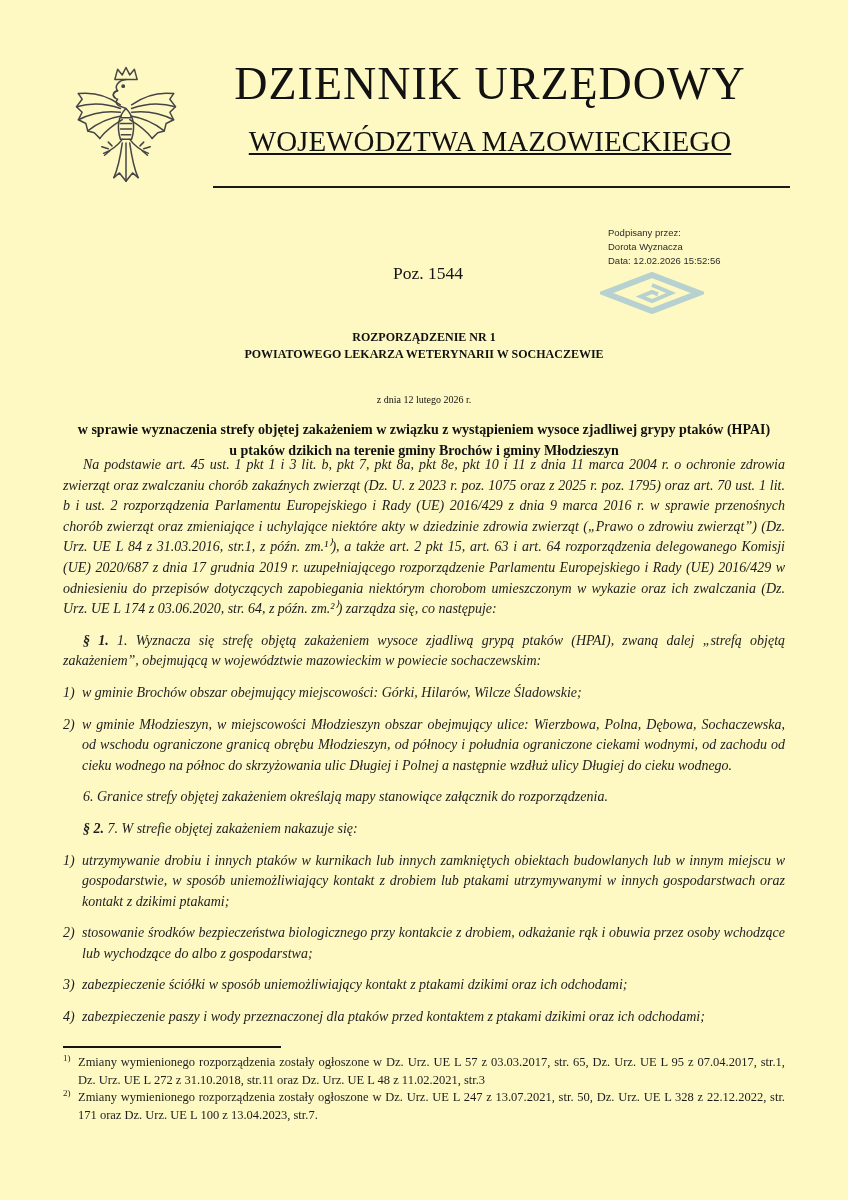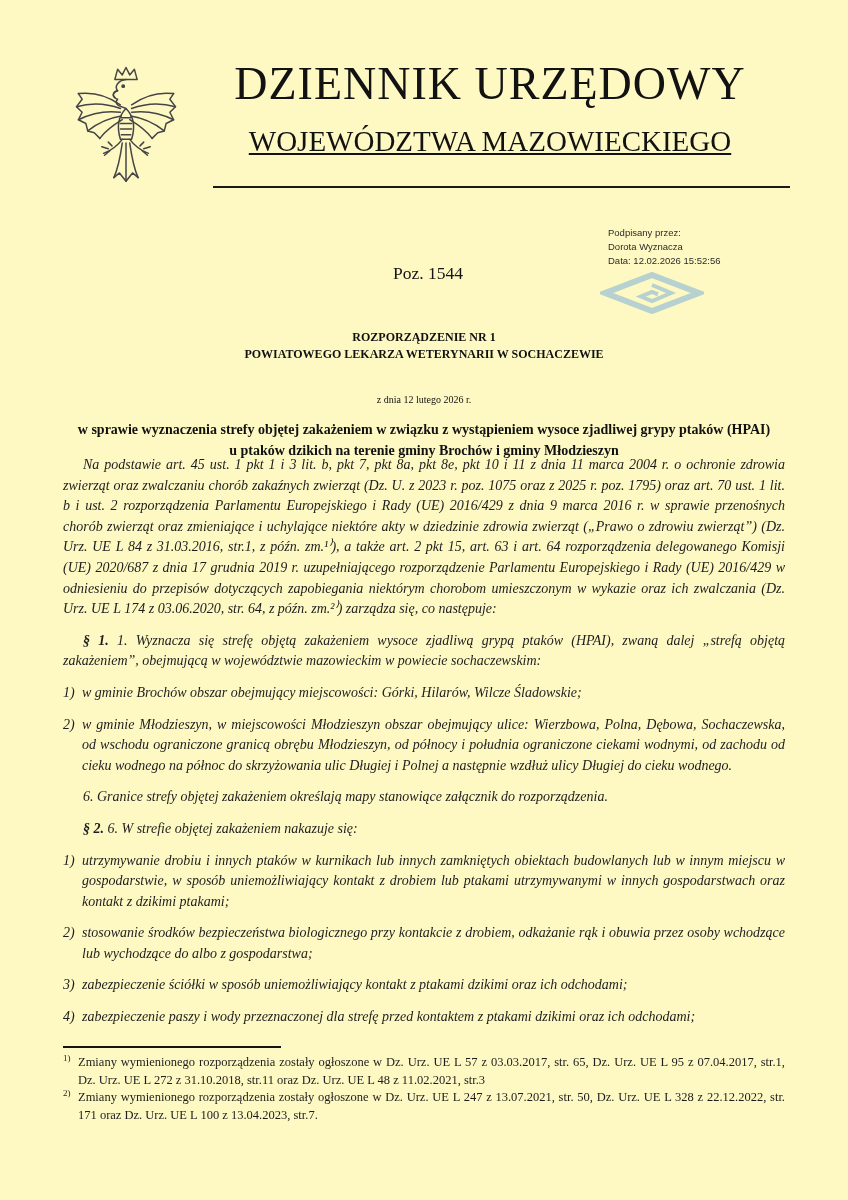--- a/index.html
+++ b/index.html
@@ -119,37 +119,37 @@
       <span class="num">1)</span>
       <span class="txt">w gminie Brochów obszar obejmujący miejscowości: Górki, Hilarów, Wilcze Śladowskie;</span>
     </div>
     <div class="li">
       <span class="num">2)</span>
       <span class="txt">w gminie Młodzieszyn, w miejscowości Młodzieszyn obszar obejmujący ulice: Wierzbowa, Polna, Dębowa, Sochaczewska, od wschodu ograniczone granicą obrębu Młodzieszyn, od północy i południa ograniczone ciekami wodnymi, od zachodu od cieku wodnego na północ do skrzyżowania ulic Długiej i Polnej a następnie wzdłuż ulicy Długiej do cieku wodnego.</span>
     </div>
 
     <p class="par">6. Granice strefy objętej zakażeniem określają mapy stanowiące załącznik do rozporządzenia.</p>
 
-    <p class="par"><b>§ 2.</b> <span>6. W strefie objętej zakażeniem nakazuje się:</span></p>
+    <p class="par"><b>§ 2.</b> <span>7. W strefie objętej zakażeniem nakazuje się:</span></p>
 
     <div class="li">
       <span class="num">1)</span>
       <span class="txt">utrzymywanie drobiu i innych ptaków w kurnikach lub innych zamkniętych obiektach budowlanych lub w innym miejscu w gospodarstwie, w sposób uniemożliwiający kontakt z drobiem lub ptakami utrzymywanymi w innych gospodarstwach oraz kontakt z dzikimi ptakami;</span>
     </div>
     <div class="li">
       <span class="num">2)</span>
       <span class="txt">stosowanie środków bezpieczeństwa biologicznego przy kontakcie z drobiem, odkażanie rąk i obuwia przez osoby wchodzące lub wychodzące do albo z gospodarstwa;</span>
     </div>
     <div class="li">
       <span class="num">3)</span>
       <span class="txt">zabezpieczenie ściółki w sposób uniemożliwiający kontakt z ptakami dzikimi oraz ich odchodami;</span>
     </div>
     <div class="li">
       <span class="num">4)</span>
-      <span class="txt">zabezpieczenie paszy i wody przeznaczonej dla strefę przed kontaktem z ptakami dzikimi oraz ich odchodami;</span>
+      <span class="txt">zabezpieczenie paszy i wody przeznaczonej dla ptaków przed kontaktem z ptakami dzikimi oraz ich odchodami;</span>
     </div>
   </main>
 
   <footer class="footnotes">
     <div class="fn-rule"></div>
     <div class="fn">
       <span><sup>1)</sup></span>
       <span>Zmiany wymienionego rozporządzenia zostały ogłoszone w Dz. Urz. UE L 57 z 03.03.2017, str. 65, Dz. Urz. UE L 95 z 07.04.2017, str.1, Dz. Urz. UE L 272 z 31.10.2018, str.11 oraz Dz. Urz. UE L 48 z 11.02.2021, str.3</span>
     </div>
     <div class="fn">

